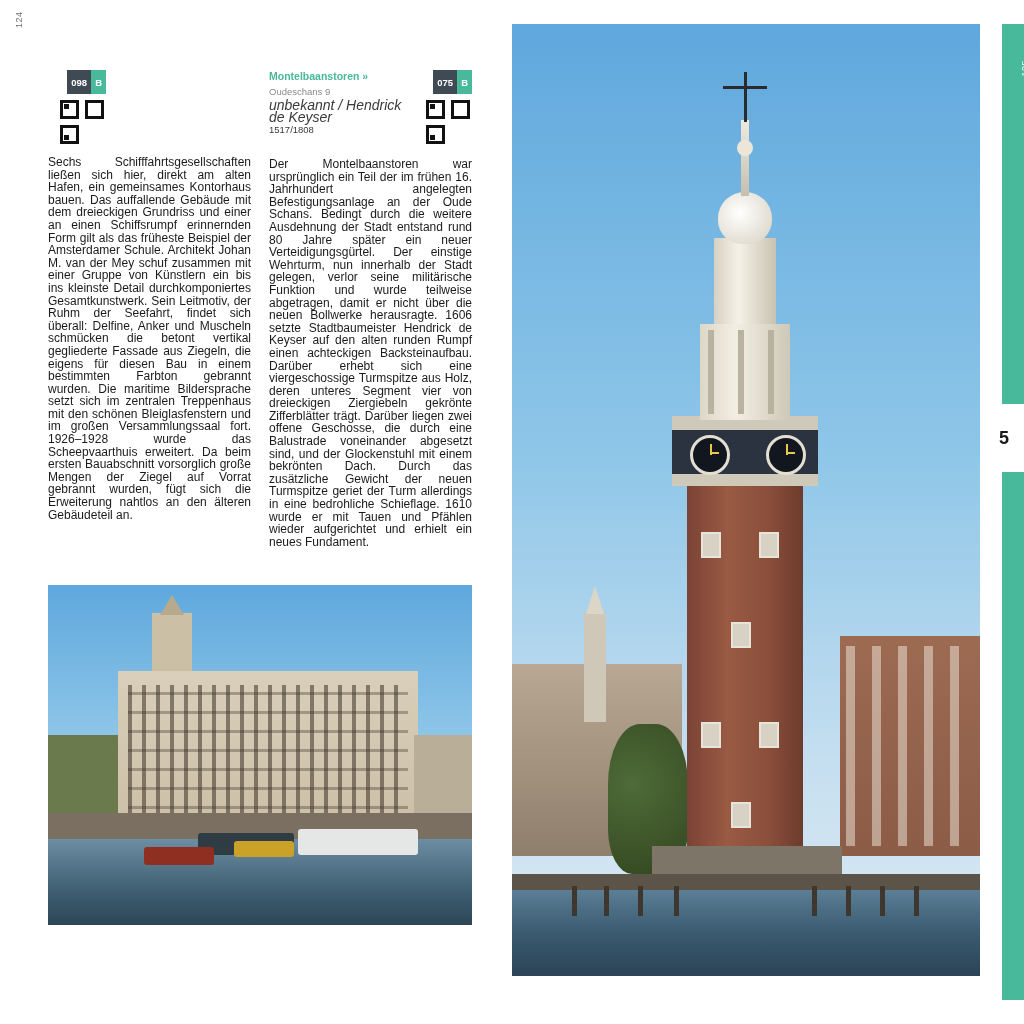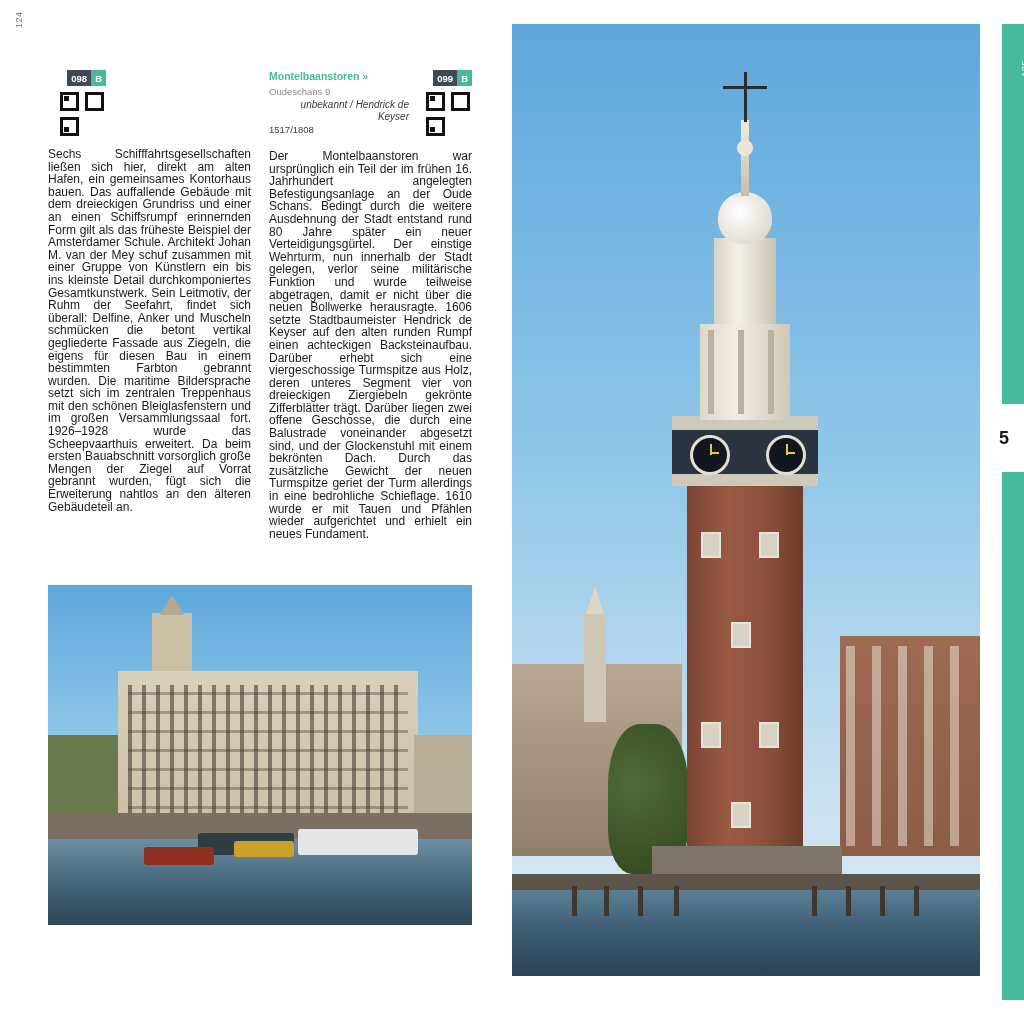--- a/index.html
+++ b/index.html
@@ -100,44 +100,43 @@
     margin: 0 0 3px 0;
   }
   .addr {
     font-size: 9.5px;
     line-height: 12.5px;
     margin: 0;
     color: #3a3a3a;
   }
   .addr.muted { color: #8b8b8b; }
   .arch {
-    font-size: 10px;
+    font-size: 14px;
     line-height: 12.5px;
     font-style: italic;
     margin: 0;
     color: #3a3a3a;
-    text-align: right;
   }
   .years {
     font-size: 9.5px;
     line-height: 12.5px;
     margin: 0;
     color: #3a3a3a;
   }
 
   .badge-col {
     width: 58px;
     display: flex;
     flex-direction: column;
     align-items: flex-end;
   }
   .badge {
     display: flex;
     align-items: stretch;
-    height: 16px;
+    height: 24px;
     font-size: 9.5px;
     font-weight: bold;
     color: #ffffff;
     margin-bottom: 4px;
   }
   .badge .num {
     background: #3f4a54;
     padding: 1px 4px 0 4px;
     display: flex;
     align-items: center;
@@ -442,21 +441,21 @@
       <div class="col col-right">
         <div class="entry-head">
           <div class="entry-head-text">
             <p class="title">Montelbaanstoren »</p>
             <p class="addr muted">Oudeschans 9</p>
             <p class="arch">unbekannt / Hendrick de Keyser</p>
             <p class="years">1517/1808</p>
           </div>
           <div class="badge-col">
             <div class="badge">
-              <span class="num">099</span>
+              <span class="num">075</span>
               <span class="let">B</span>
             </div>
             <div class="qr">
               <span class="blq"></span>
               <span class="inner1"></span>
                 <span class="inner2"></span>
                 <span class="inner3"></span>
             </div>
           </div>
         </div>

